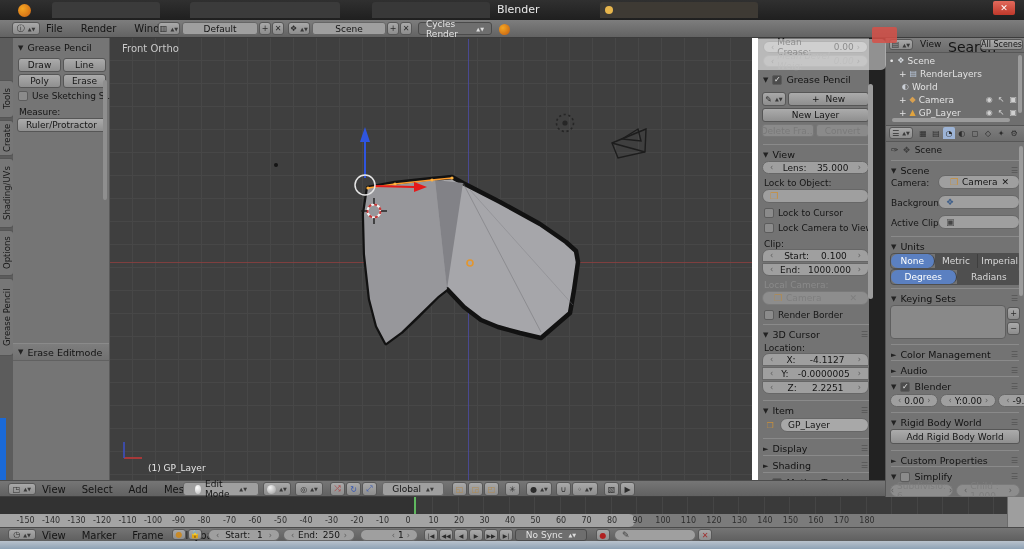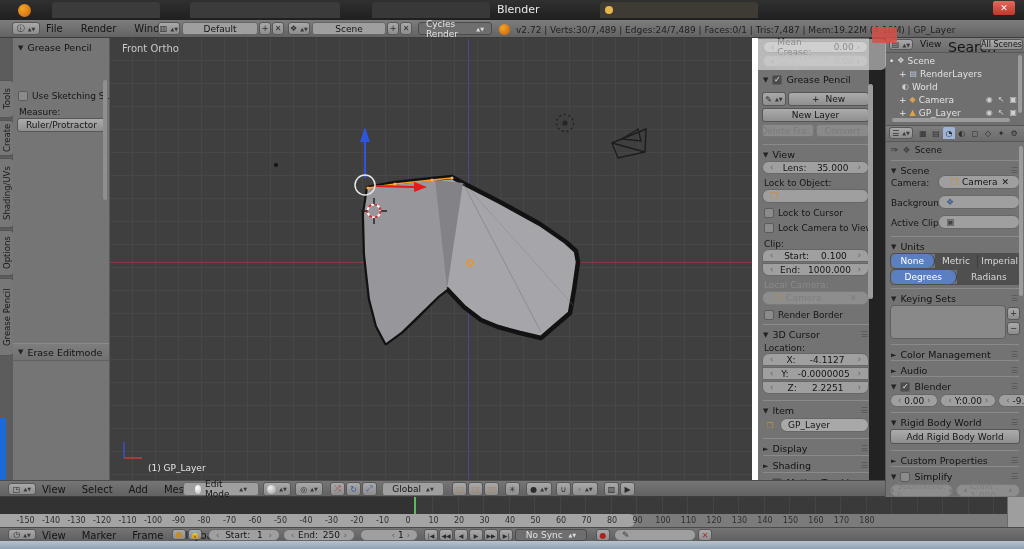--- a/index.html
+++ b/index.html
@@ -71,36 +71,41 @@
   <div class="fld noarrow abs" style="left:312px;top:2px;width:74px;height:13px;border-radius:3px;">
     <span>Scene</span>
   </div>
   <div class="iconbtn abs" style="left:387px;top:2px;width:12px;height:13px;">+</div>
   <div class="iconbtn abs" style="left:400px;top:2px;width:12px;height:13px;">✕</div>
   <div class="fld noarrow abs" style="left:418px;top:2px;width:74px;height:13px;border-radius:3px;background:#6e6e6e;color:#e4e4e4;border-color:#4b4b4b;">
     <span>Cycles Render</span>
       <span class="ud" style="color:#ddd">▲▼</span>
   </div>
   <div class="abs" style="left:499px;top:4px;width:11px;height:11px;border-radius:50%;background:radial-gradient(circle at 35% 35%,#f5a623,#bf5a10);"></div>
-  <div class="abs txt" style="left:516px;top:5px;color:#1f1f1f;">v2.72 | Verts:30/7,489 | Edges:24/7,489 | Faces:0/1 | Tris:7,487 | Mem:19.22M (4.10M) | GP_Layer</div>
 </div>
 
 <div class="abs" style="left:0;top:38px;width:13px;height:442px;background:#5c5c5c;"></div>
 <div id="shelf-tabs">
     <div class="vtab abs" style="left: 0px; top: 80px; width: 13px; height: 36px; position: absolute;">Tools</div>
     <div class="vtab abs" style="left: 0px; top: 120px; width: 13px; height: 34px; position: absolute;">Create</div>
     <div class="vtab abs" style="left: 0px; top: 158px; width: 13px; height: 68px; position: absolute;">Shading/UVs</div>
     <div class="vtab abs" style="left: 0px; top: 230px; width: 13px; height: 44px; position: absolute;">Options</div>
     <div class="vtab abs" style="left: 0px; top: 278px; width: 13px; height: 76px; position: absolute;">Grease Pencil</div>
   </div>
 <div class="abs" style="left:13px;top:38px;width:97px;height:442px;background:#757575;border-right:1px solid #5a5a5a;box-sizing:border-box;">
   <div class="phead" style="position:absolute;left:5px;top:4px;width:86px;">
     <span class="tri">▼</span>
     <span>Grease Pencil</span>
   </div>
+  <div id="tool-grid" class="abs" style="left:5px;top:20px;width:88px;display:grid;grid-template-columns:1fr 1fr;gap:2px;">
+      <div class="btn" style="height: 14px;">Draw</div>
+      <div class="btn" style="height: 14px;">Line</div>
+      <div class="btn" style="height: 14px;">Poly</div>
+      <div class="btn" style="height: 14px;">Erase</div>
+    </div>
   <div class="abs" style="left:5px;top:53px;display:flex;align-items:center;gap:4px;">
     <span class="cb"></span>
     <span class="txt">Use Sketching S...</span>
   </div>
   <div class="abs txt" style="left:6px;top:69px;">Measure:</div>
   <div class="btn abs" style="left:4px;top:80px;width:89px;height:14px;">
     <span>Ruler/Protractor</span>
   </div>
   <div class="abs" style="left:0;top:305px;width:96px;height:16px;background:linear-gradient(#7d7d7d,#717171);border-top:1px solid #8a8a8a;border-bottom:1px solid #616161;display:flex;align-items:center;">
     <span class="phead" style="margin-left:5px;">

